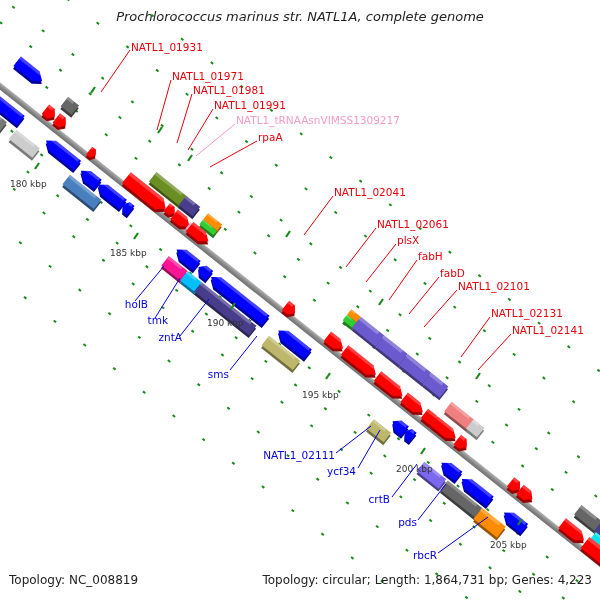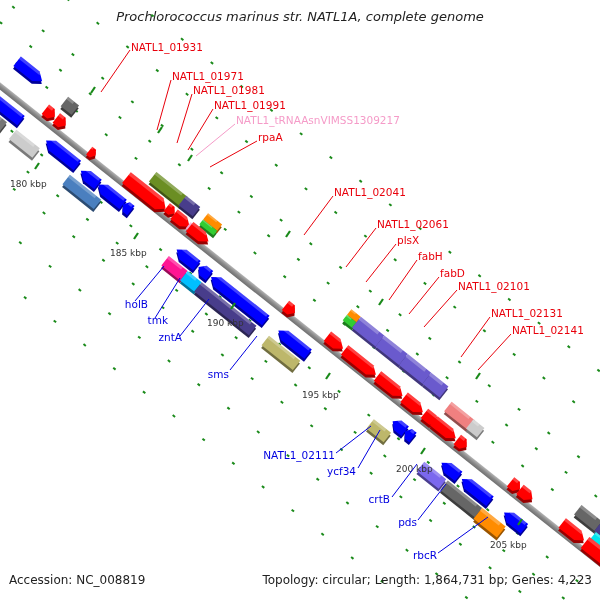--- a/index.html
+++ b/index.html
@@ -641,14 +641,14 @@
       <text x="182" y="341" text-anchor="end" fill="#0000e0" class="lbl">zntA</text>
       <text x="229" y="378" text-anchor="end" fill="#0000e0" class="lbl">sms</text>
       <text x="335" y="459" text-anchor="end" fill="#0000e0" class="lbl">NATL1_02111</text>
       <text x="356" y="475" text-anchor="end" fill="#0000e0" class="lbl">ycf34</text>
       <text x="390" y="503" text-anchor="end" fill="#0000e0" class="lbl">crtB</text>
       <text x="417" y="526" text-anchor="end" fill="#0000e0" class="lbl">pds</text>
       <text x="437" y="559" text-anchor="end" fill="#0000e0" class="lbl">rbcR</text>
     </g>
 </svg>
 
-<div id="acc">Accession: NC_008819</div>
+<div id="acc">Topology: NC_008819</div>
 <div id="stats">Topology: circular; Length: 1,864,731 bp; Genes: 4,223</div>
 
 </body></html>

